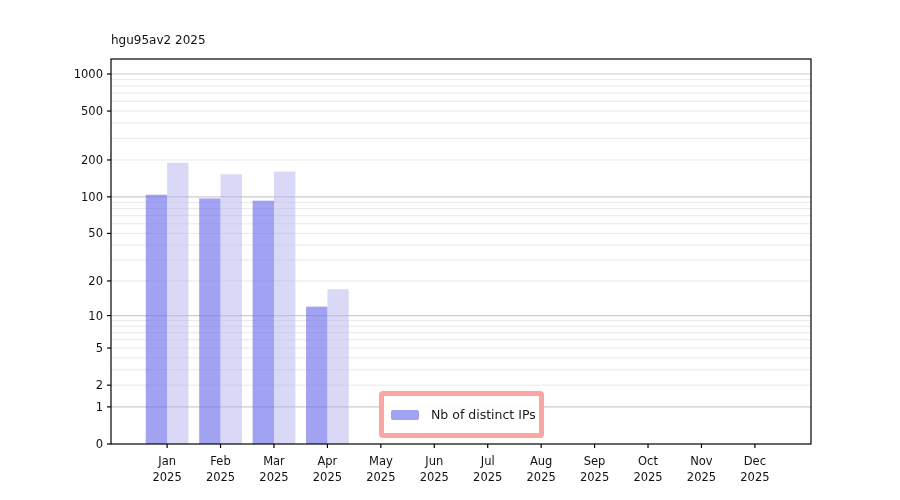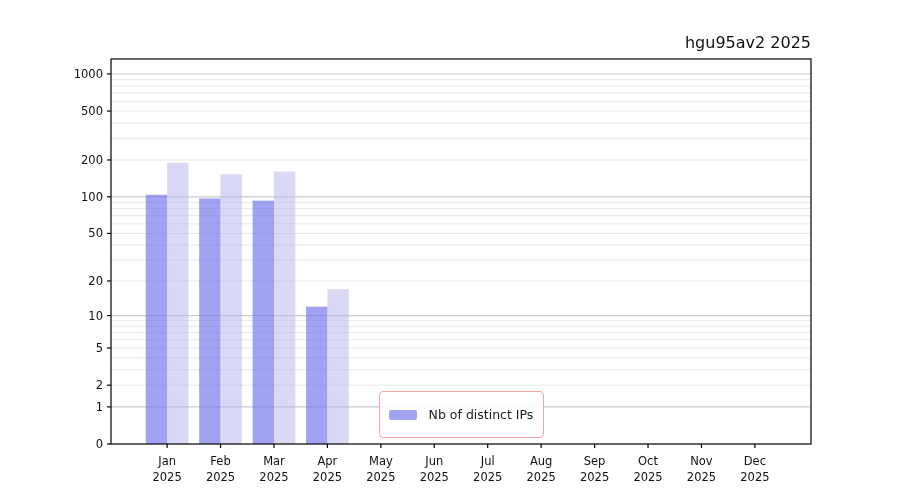--- a/index.html
+++ b/index.html
@@ -1,28 +1,28 @@
 <!DOCTYPE html>
 <html><head>
 <meta charset="utf-8">
 <style>
   html,body{margin:0;padding:0;background:#ffffff;}
   .figure{
     position:relative;width:900px;height:500px;background:#ffffff;
     font-family:"DejaVu Sans","Liberation Sans",sans-serif;overflow:hidden;
   }
   .chart-title{
-    position:absolute;left:111px;top:33px;width:700px;text-align:right;
-    font-size:16px;color:#111111;
+    position:absolute;left:111px;top:33px;width:700px;text-align:left;
+    font-size:12px;color:#111111;
   }
   svg{position:absolute;left:0;top:0;}
   .legend{
     position:absolute;left:379px;top:391px;width:165px;height:47px;box-sizing:border-box;
-    background:rgba(255,255,255,0.92);border:1px solid #fca5a5;border-radius:4px;
-    display:flex;flex-direction:row;justify-content:center;gap:5px;padding:4px 8px 4px 7px;
+    background:rgba(255,255,255,0.92);border:5px solid #fca5a5;border-radius:4px;
+    display:flex;flex-direction:column;justify-content:center;gap:5px;padding:4px 8px 4px 7px;
   }
   .legend-row{display:flex;align-items:center;}
   .legend-swatch{width:28px;height:10px;border-radius:2px;flex:0 0 auto;margin-right:12px;}
   .legend-label{font-size:12.5px;color:#1a1a1a;white-space:nowrap;}
 </style>
 </head>
 <body>
 
 <div class="figure">
   <div class="chart-title">hgu95av2 2025</div>

